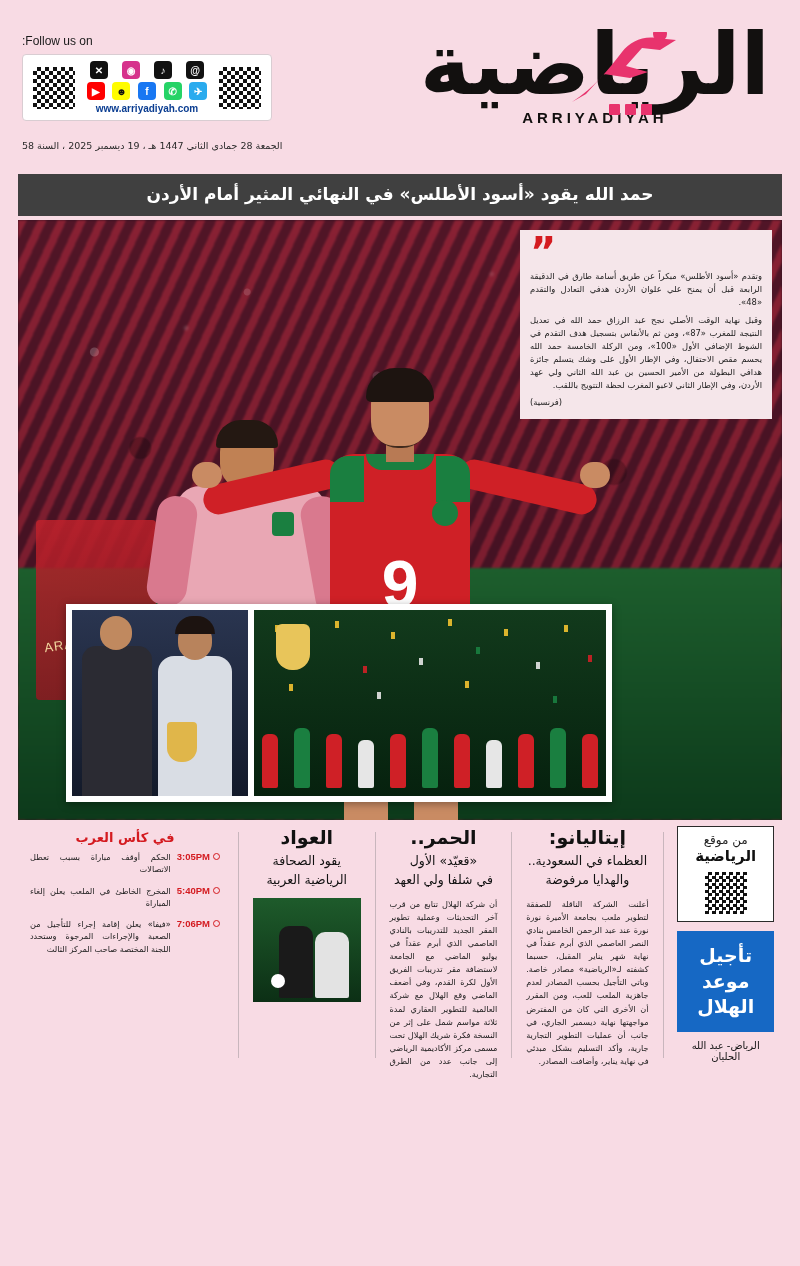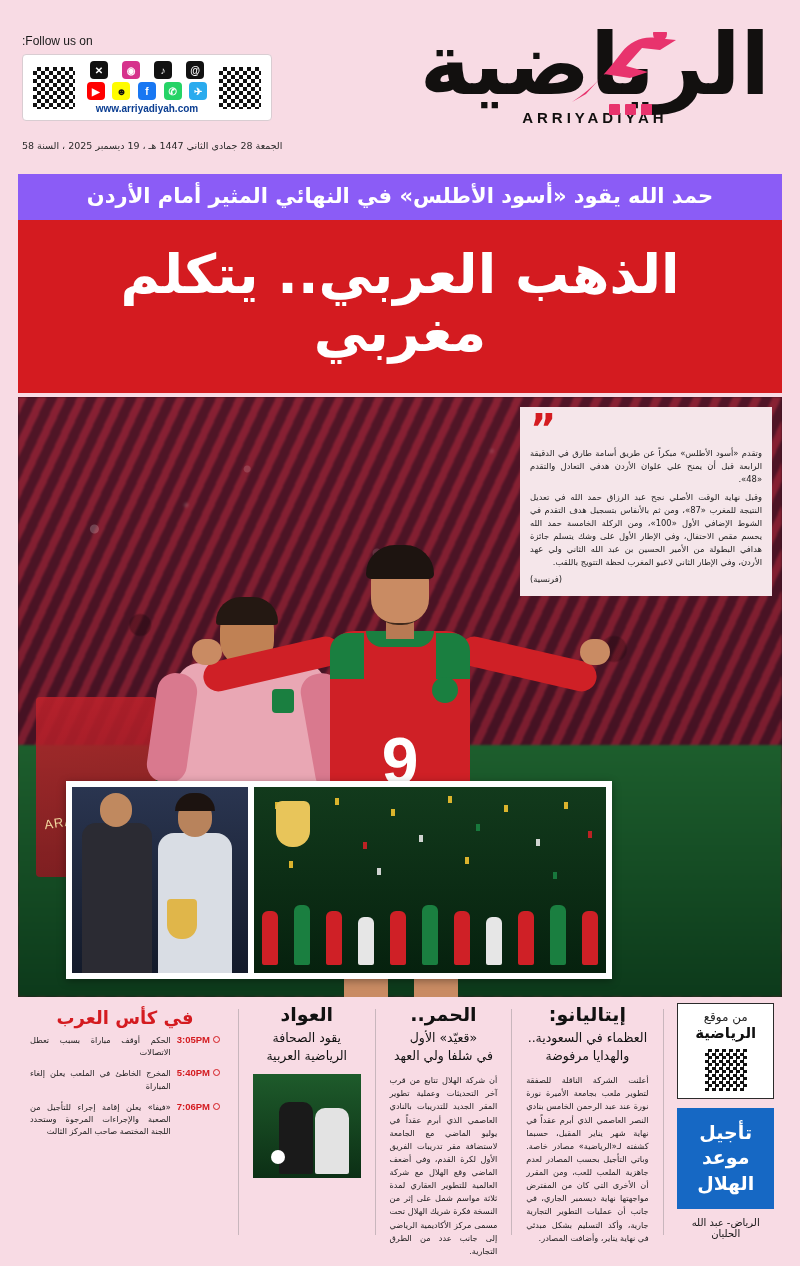--- a/index.html
+++ b/index.html
@@ -50,23 +50,23 @@
     text-align: center; font-size: 10px; font-weight: 700; color: #0a3d91;
     font-family: "Liberation Sans", sans-serif; margin-top: 3px;
   }
   .issue-line {
     position: absolute; left: 22px; top: 140px; width: 320px; text-align: left;
     font-size: 9.5px; color: #2a2a2a; direction: rtl; font-family: "DejaVu Sans", sans-serif;
   }
 
   
   .green-banner {
-    margin: 4px 18px 0 18px; background: #8b5cf6; color: #fff;
+    margin: 4px 18px 0 18px; background: #404040; color: #fff;
     text-align: center; padding: 10px 8px 12px 8px;
-    font-size: 21px; font-weight: 700; direction: rtl;
+    font-size: 17px; font-weight: 700; direction: rtl;
   }
 
   
   .red-band {
     margin: 0 18px; background: #d41b20; color: #fff; text-align: center;
     padding: 26px 10px 30px 10px;
   }
   .red-band .hl {
     font-size: 54px; font-weight: 900; direction: rtl; line-height: 1.08;
     letter-spacing: -1px;
@@ -182,21 +182,21 @@
   .award-trophy { position: absolute; left: 54%; bottom: 34px; width: 30px; height: 40px; background: #e0b64a; border-radius: 4px 4px 14px 14px; }
 
   
   .bottom { margin: 6px 18px 0 18px; display: flex; gap: 0; height: 238px; }
   .col { padding: 0 8px; }
   .col-left { width: 262px; direction: rtl; }
   .band-title {
     background: #d41b20; color: #fff; font-size: 15px; font-weight: 700;
     padding: 6px 8px; text-align: center; direction: rtl;
   }
-  .band-sub { color: #d41b20; font-size: 18px; font-weight: 700; text-align: center; padding: 4px 0 6px 0; direction: rtl; }
+  .band-sub { color: #d41b20; font-size: 13px; font-weight: 700; text-align: center; padding: 4px 0 6px 0; direction: rtl; }
   .timeline { padding: 0 4px; }
   .tl-item { display: flex; gap: 6px; margin-bottom: 9px; direction: rtl; }
   .tl-time { color: #d41b20; font-size: 9.5px; font-weight: 700; white-space: nowrap; font-family: "Liberation Sans", sans-serif; display: flex; align-items: flex-start; gap: 3px; }
   .tl-dot { width: 7px; height: 7px; border: 1.4px solid #d41b20; border-radius: 50%; margin-top: 2px; flex: 0 0 auto; }
   .tl-txt { font-size: 8.2px; line-height: 1.5; color: #1c1c1c; text-align: justify; }
 
   .vline { width: 1px; background: #c9b6bd; margin: 6px 6px; }
 
   .col-mid1 { width: 150px; direction: rtl; }
   .col-mid2 { width: 150px; direction: rtl; }
@@ -266,23 +266,20 @@
           <div class="site-url">www.arriyadiyah.com</div>
         </div>
         <div class="qr"></div>
       </div>
     </div>
     <div class="issue-line">الجمعة 28 جمادى الثاني 1447 هـ ، 19 ديسمبر 2025 ، السنة 58</div>
   </div>
 
   <div class="green-banner">حمد الله يقود «أسود الأطلس» في النهائي المثير أمام الأردن</div>
 
-  <div class="red-band">
-    <div class="hl">الذهب العربي.. يتكلم مغربي</div>
-  </div>
 
   <div class="hero">
     <div class="crowd"></div>
     <div class="crowd2"></div>
     <div class="pitch"></div>
 
     <div class="hero-flag"></div>
     <div class="hero-banner-txt">ARAB CUP</div>
 
     <div class="player2">

